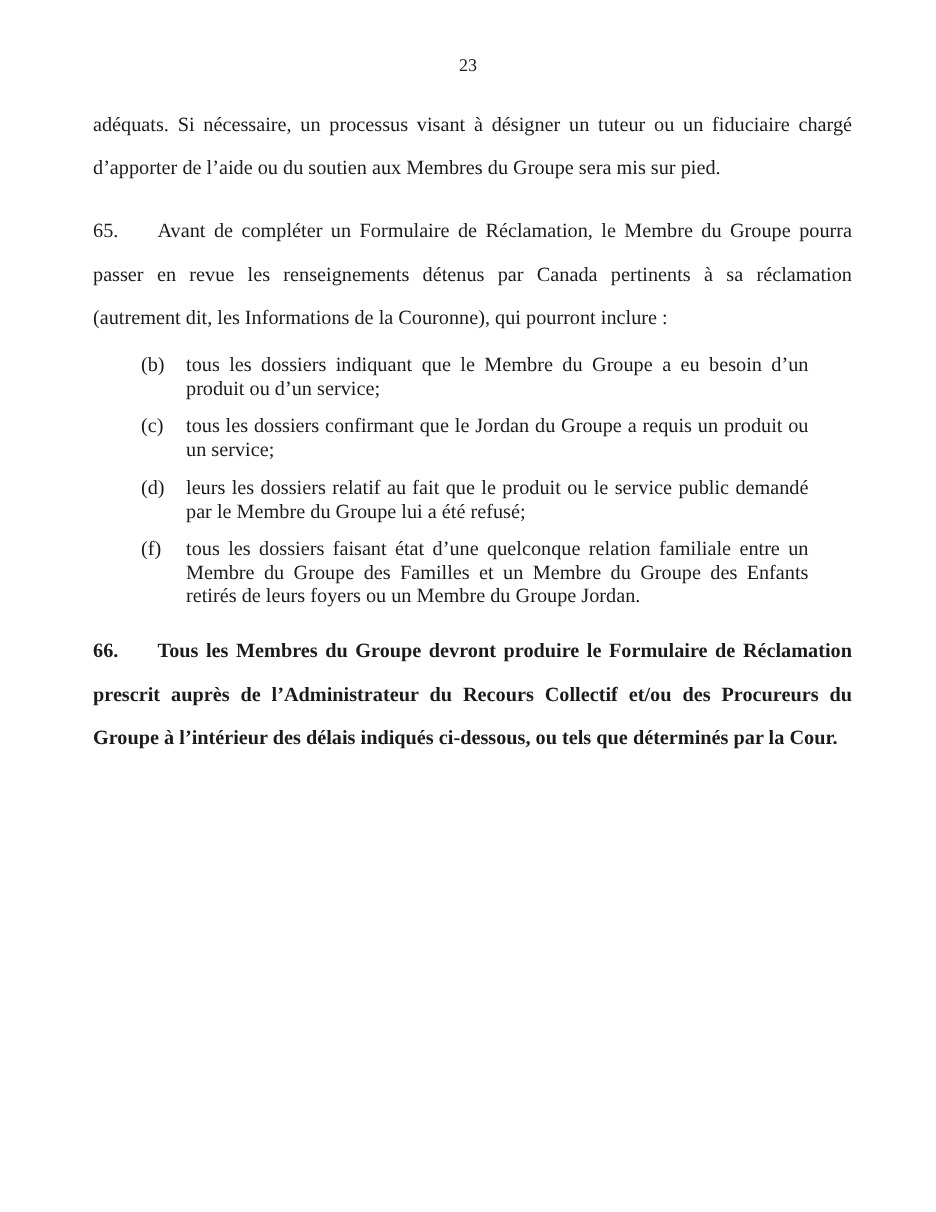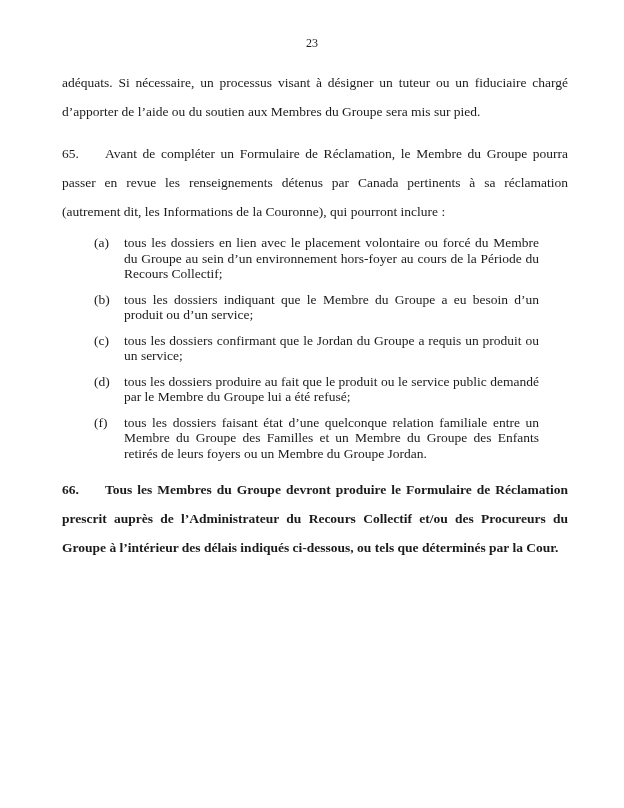--- a/index.html
+++ b/index.html
@@ -76,34 +76,31 @@
   <div class="content">
 
     <p class="para intro">adéquats. Si nécessaire, un processus visant à désigner un tuteur ou un fiduciaire chargé d’apporter de l’aide ou du soutien aux Membres du Groupe sera mis sur pied.</p>
 
     <p class="para p65">
       <span class="pnum">65.</span><span>Avant de compléter un Formulaire de Réclamation, le Membre du Groupe pourra passer en revue les renseignements détenus par Canada pertinents à sa réclamation (autrement dit, les Informations de la Couronne), qui pourront inclure :</span>
     </p>
 
     <div class="list">
 
-      <div class="list-item">
-        <span class="marker">(a)</span><span>tous les dossiers en lien avec le placement volontaire ou forcé du Membre du Groupe au sein d’un environnement hors-foyer au cours de la Période du Recours Collectif;</span>
-      </div>
 
       <div class="list-item">
         <span class="marker">(b)</span><span>tous les dossiers indiquant que le Membre du Groupe a eu besoin d’un produit ou d’un service;</span>
       </div>
 
       <div class="list-item">
         <span class="marker">(c)</span><span>tous les dossiers confirmant que le Jordan du Groupe a requis un produit ou un service;</span>
       </div>
 
       <div class="list-item">
-        <span class="marker">(d)</span><span>tous les dossiers produire au fait que le produit ou le service public demandé par le Membre du Groupe lui a été refusé;</span>
+        <span class="marker">(d)</span><span>leurs les dossiers relatif au fait que le produit ou le service public demandé par le Membre du Groupe lui a été refusé;</span>
       </div>
 
 
       <div class="list-item">
         <span class="marker">(f)</span><span>tous les dossiers  faisant état d’une quelconque relation familiale entre un Membre du Groupe des Familles et un Membre du Groupe des Enfants retirés de leurs foyers ou un Membre du Groupe Jordan.</span>
       </div>
 
     </div>
 
     <p class="para p66">

